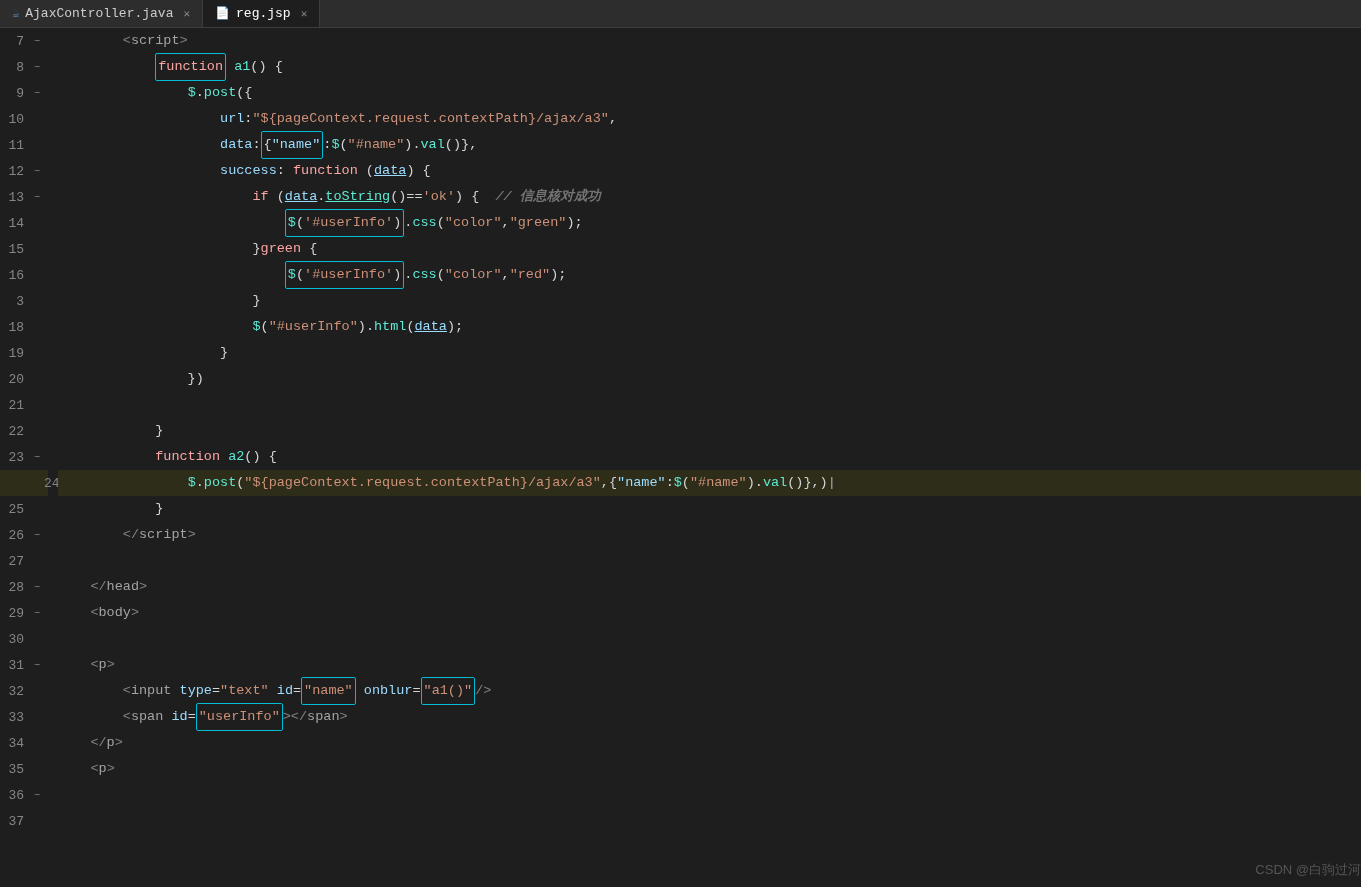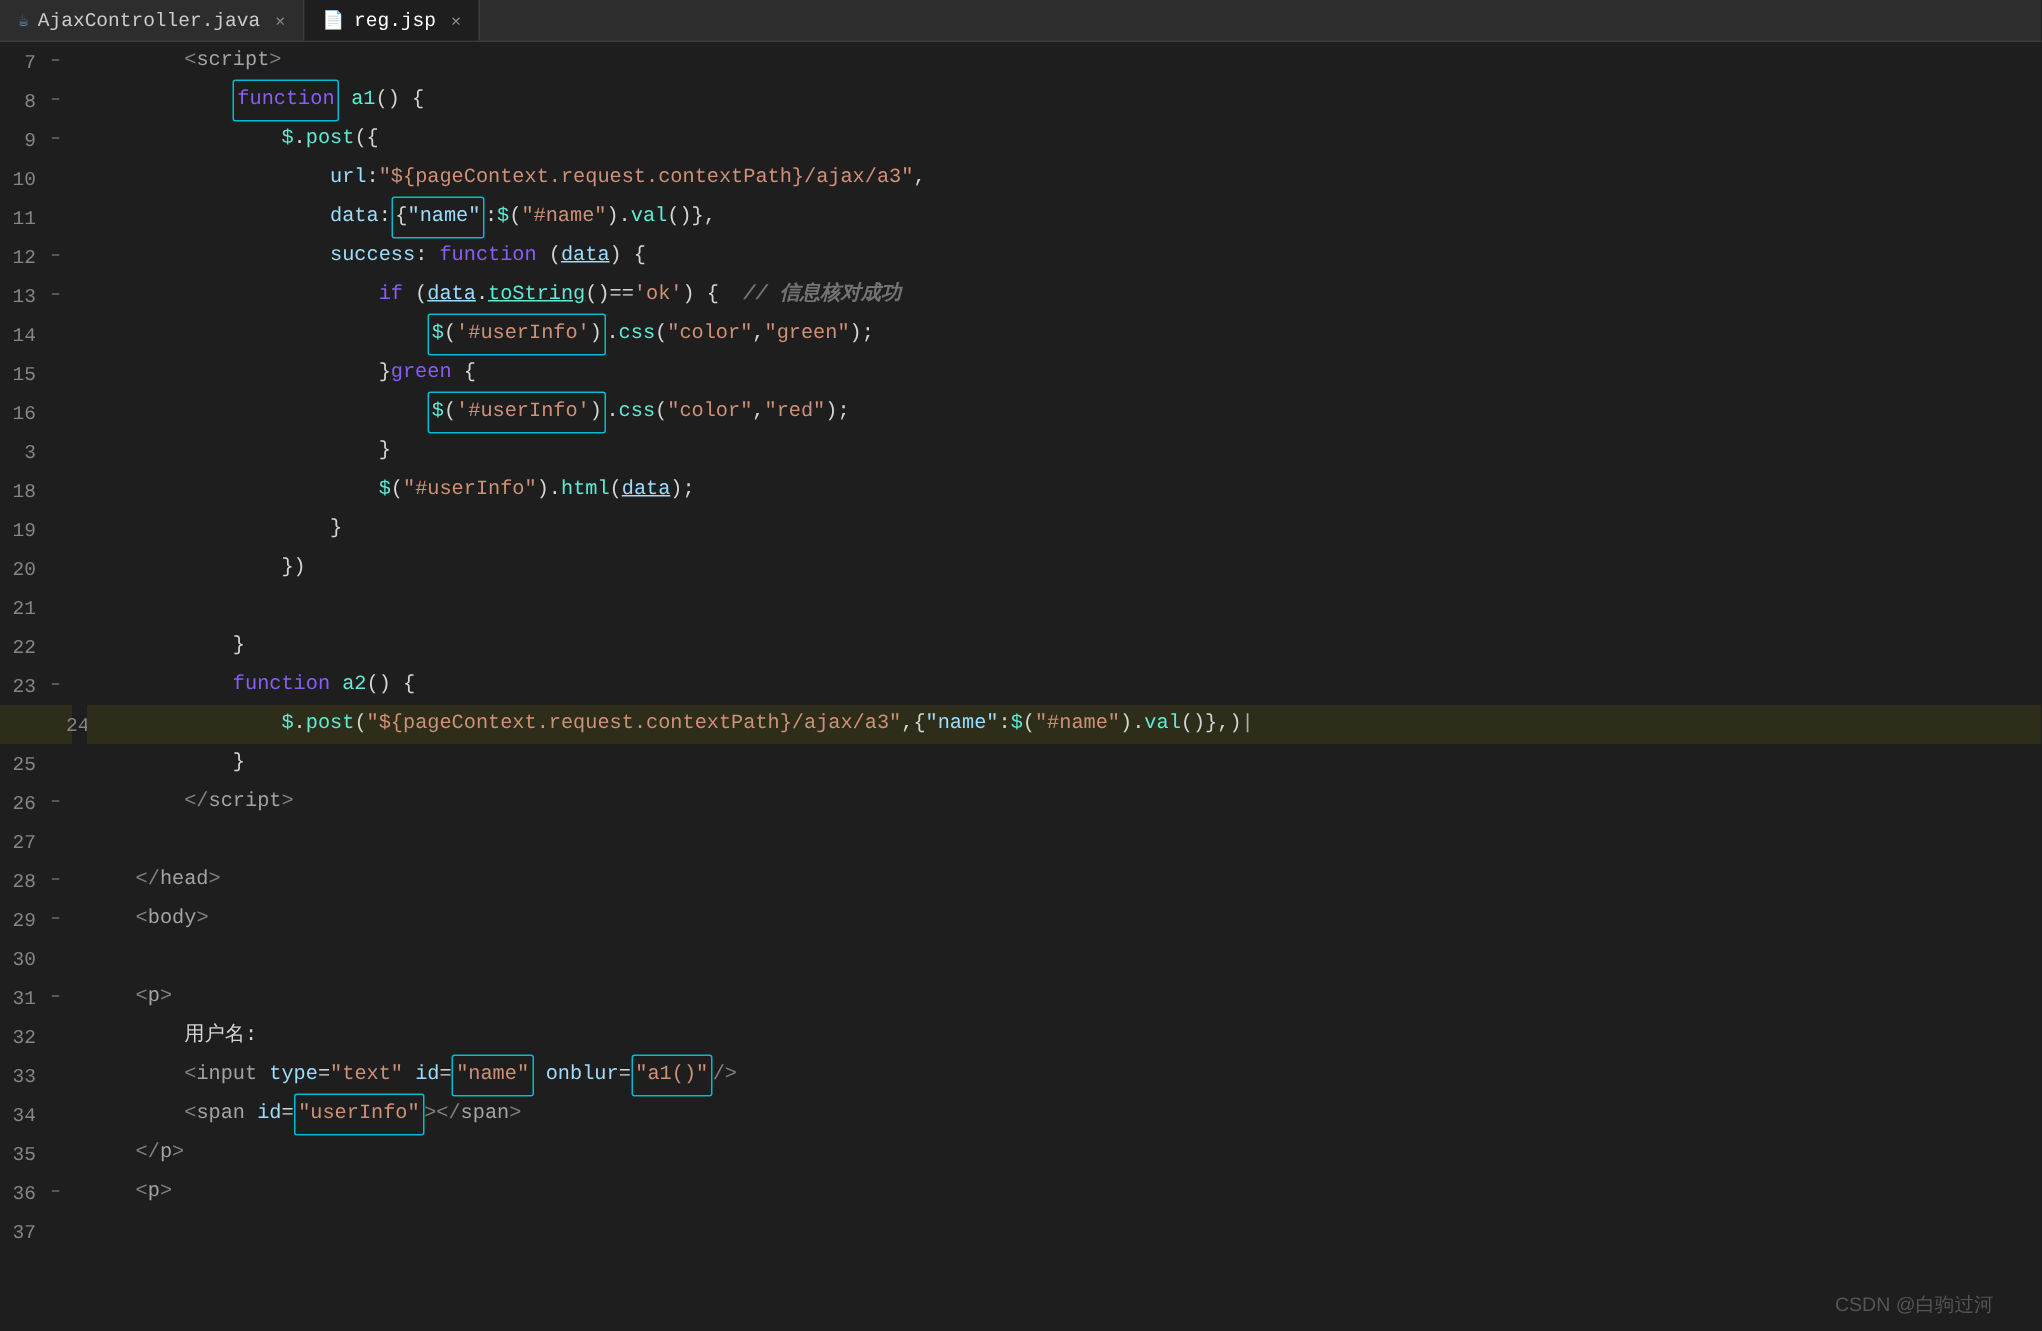--- a/index.html
+++ b/index.html
@@ -91,21 +91,21 @@
     }
     .code-line {
       display: flex;
       align-items: center;
       height: 26px;
       white-space: pre;
       font-size: 13.5px;
       line-height: 26px;
     }
     
-    .kw { color: #8b5cf6; } 
+    .kw { color: #fca5a5; } 
     .tag { color: #a3a3a3; } 
     .tag-bracket { color: #808080; }
     .fn-name { color: #5eead4; } 
     .string { color: #ce9178; } 
     .string-key { color: #9cdcfe; } 
     .comment { color: #737373; font-style: italic; font-weight: bold; }
     .punct { color: #d4d4d4; } 
     .attr { color: #9cdcfe; } 
     .plain { color: #d4d4d4; }
     .var-plain { color: #9cdcfe; }
@@ -118,21 +118,21 @@
     }
     .cursor-line::after {
       content: '|';
       color: #aeafad;
       animation: blink 1s infinite;
     }
     @keyframes blink { 0%,100%{opacity:1} 50%{opacity:0} }
     .watermark {
       position: fixed;
       bottom: 8px;
-      right: 32px;
+      right: 0;
       color: #555;
       font-size: 13px;
       font-family: sans-serif;
     }
     .line-24-bg {
       background: #2d2d1a;
     }
   </style>
 </head>
 <body>
@@ -405,23 +405,20 @@
     </div>
 
     <div class="code-line">
       <span class="plain"> </span>
     </div>
 
     <div class="code-line">
       <span class="plain">    </span><span class="tag-bracket">&lt;</span><span class="tag">p</span><span class="tag-bracket">&gt;</span>
     </div>
 
-    <div class="code-line">
-      <span class="plain">        用户名:</span>
-    </div>
 
     <div class="code-line">
       <span class="plain">        </span><span class="tag-bracket">&lt;</span><span class="tag">input</span><span class="plain"> </span><span class="attr">type</span><span class="plain">=</span><span class="string">"text"</span><span class="plain"> </span><span class="attr">id</span><span class="plain">=</span><span class="highlight-box"><span class="string">"name"</span></span><span class="plain"> </span><span class="attr">onblur</span><span class="plain">=</span><span class="highlight-box"><span class="string">"a1()"</span></span><span class="tag-bracket">/&gt;</span>
     </div>
 
     <div class="code-line">
       <span class="plain">        </span><span class="tag-bracket">&lt;</span><span class="tag">span</span><span class="plain"> </span><span class="attr">id</span><span class="plain">=</span><span class="highlight-box"><span class="string">"userInfo"</span></span><span class="tag-bracket">&gt;&lt;/</span><span class="tag">span</span><span class="tag-bracket">&gt;</span>
     </div>
 
     <div class="code-line">

